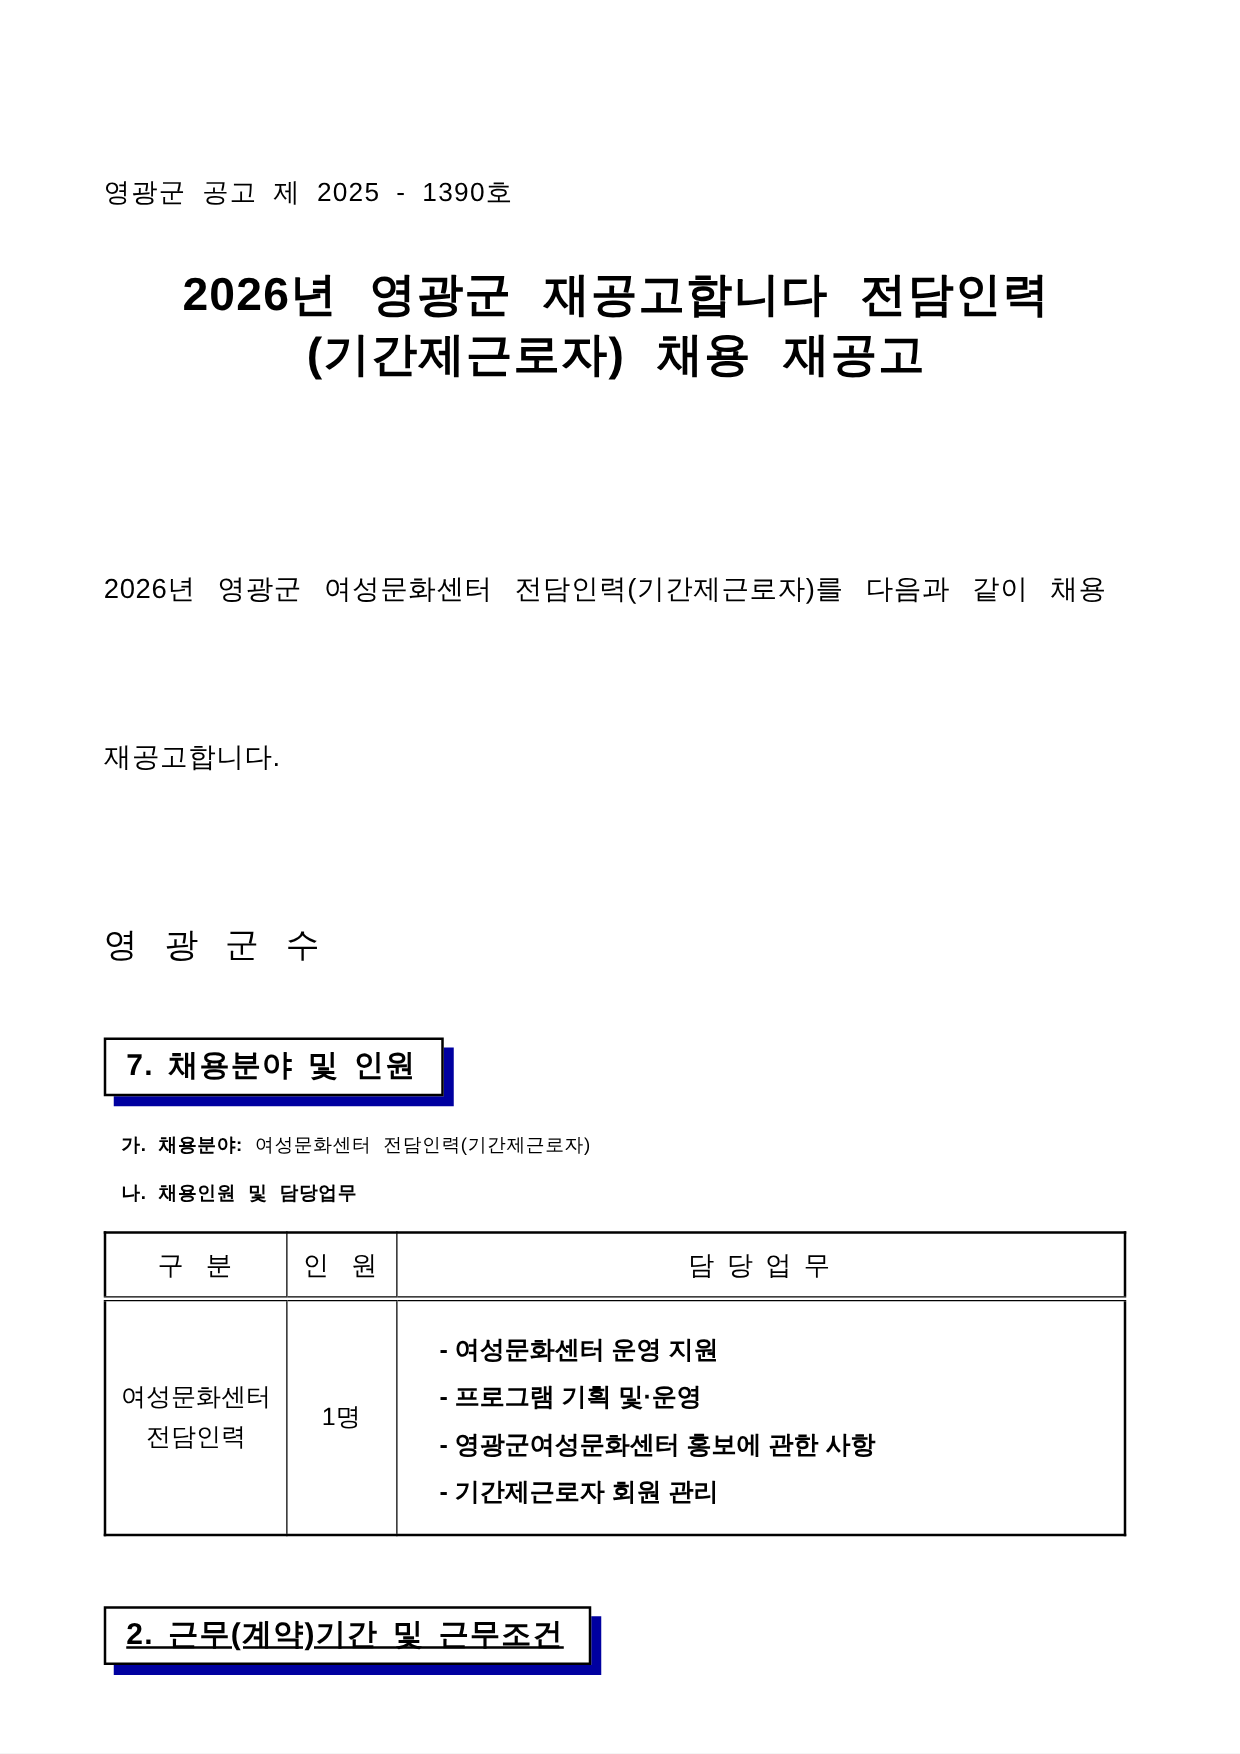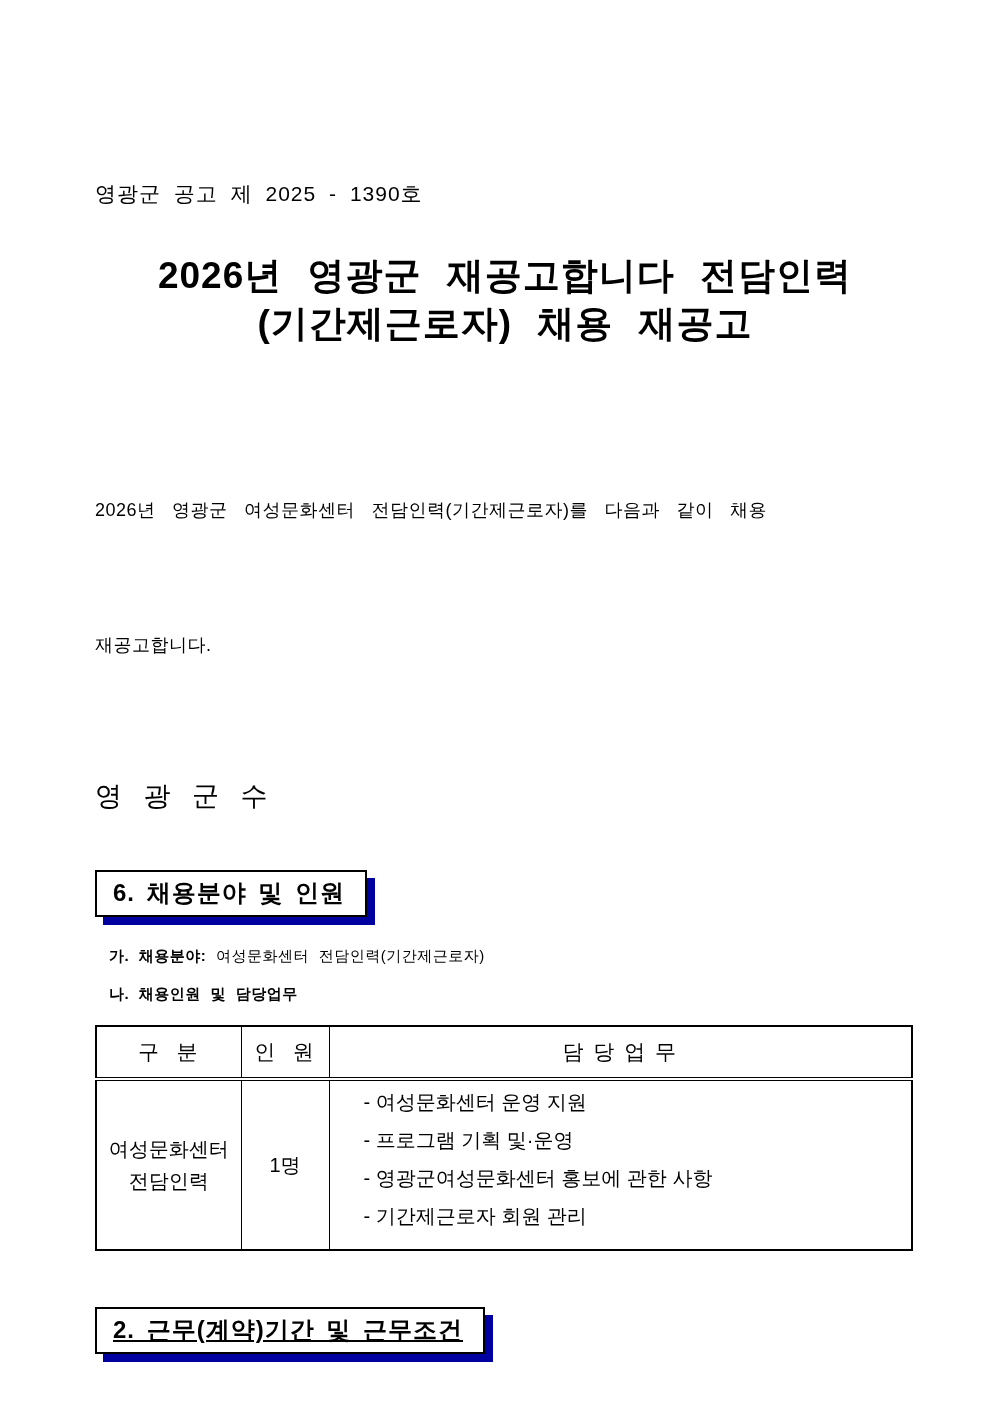--- a/index.html
+++ b/index.html
@@ -1,24 +1,24 @@
 <!DOCTYPE html>
 <html><head>
 <meta charset="utf-8">
 <style>
   html,body{margin:0;padding:0;background:#e8e8e8;}
   .page{
     width:992px;height:1403px;background:#ffffff;margin:0 auto;
     position:relative;overflow:hidden;color:#000;
     font-family:"Liberation Sans","DejaVu Sans",sans-serif;
   }
-  .content{position:absolute;left:95px;top:0;width:820px;margin-top:40px;}
+  .content{position:absolute;left:83px;top:0;width:820px;}
   .notice-no{padding-top:140px;font-size:21px;letter-spacing:1px;word-spacing:6px;white-space:pre;}
   .doc-title{margin-top:44px;text-align:center;font-weight:bold;font-size:37px;line-height:48px;word-spacing:14px;letter-spacing:1px;}
-  .body-par{margin-top:50px;font-size:18px;line-height:45px;word-spacing:11px;white-space:pre-wrap;letter-spacing:0.5px;}
+  .body-par{margin-top:50px;font-size:22px;line-height:45px;word-spacing:11px;white-space:pre-wrap;letter-spacing:0.5px;}
   .date-line{margin-top:26px;text-align:center;font-size:22px;white-space:pre;word-spacing:4px;}
   .signer-line{margin-top:20px;text-align:left;padding-right:32px;font-size:27px;letter-spacing:7px;white-space:pre;}
   .sec-box{
     display:inline-block;border:2px solid #000;background:#fff;
     font-size:24px;font-weight:bold;line-height:1;
     padding:9px 20px 10px 16px;letter-spacing:1px;word-spacing:4px;white-space:pre;
   }
   .sec1-wrap{margin-top:56px;}
   .sec2-wrap{margin-top:56px;}
   .sub-item{font-size:15px;white-space:pre-wrap;letter-spacing:0.5px;word-spacing:5px;}
@@ -29,21 +29,21 @@
     margin-top:21px;width:818px;border-collapse:collapse;table-layout:fixed;
   }
   .hire-table,.hire-table th,.hire-table td{border:1px solid #000;}
   .hire-table{border:2px solid #000;}
   .hire-table th{
     height:48px;font-weight:normal;font-size:21px;white-space:pre;
     border-bottom:4px double #000;letter-spacing:2px;
   }
   .hire-table td{font-size:20px;}
   .cell-center{text-align:center;line-height:32px;}
-  .duties-cell{padding:2px 10px 14px 34px;}
+  .duties-cell{padding:20px 10px 14px 34px;font-weight:bold;}
   .duty-line{line-height:38px;white-space:pre;}
 </style>
 </head>
 <body>
 
 <div class="page">
   <div class="content">
 
     <div class="notice-no">영광군 공고 제 2025 - 1390호</div>
 
@@ -54,21 +54,21 @@
 
     <div class="body-par">
       <div>2026년 영광군 여성문화센터 전담인력(기간제근로자)를 다음과 같이 채용</div>
       <div>재공고합니다.</div>
     </div>
 
 
     <div class="signer-line">영 광 군 수</div>
 
     <div class="sec1-wrap">
-      <div class="sec-box" style="box-shadow:8px 8px 0 #0000A0;">6. 채용분야 및 인원</div>
+      <div class="sec-box" style="box-shadow:8px 8px 0 #0000A0;">7. 채용분야 및 인원</div>
     </div>
 
     <div class="sub-item s1-ga"><span class="lbl-bold">가. 채용분야:</span><span> 여성문화센터 전담인력(기간제근로자)</span></div>
 
     <div class="sub-item s1-na">나. 채용인원 및 담당업무</div>
 
     <table class="hire-table">
       <colgroup>
         <col style="width:145px;">
         <col style="width:88px;">

